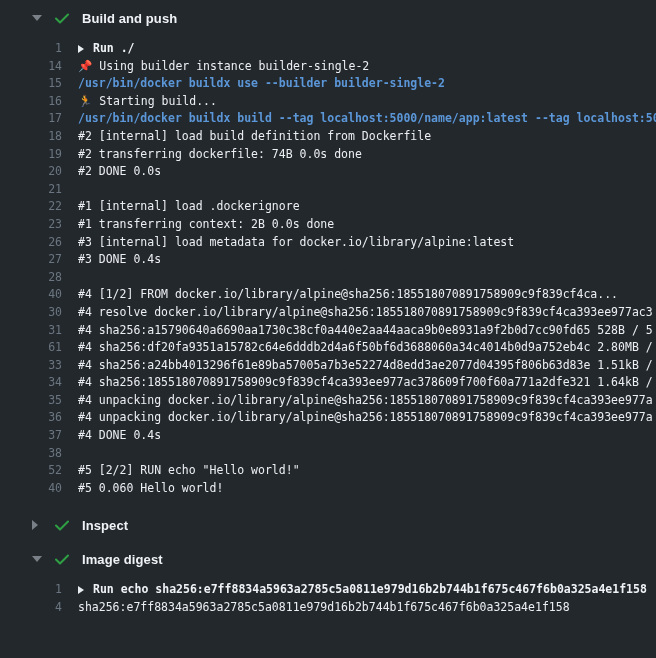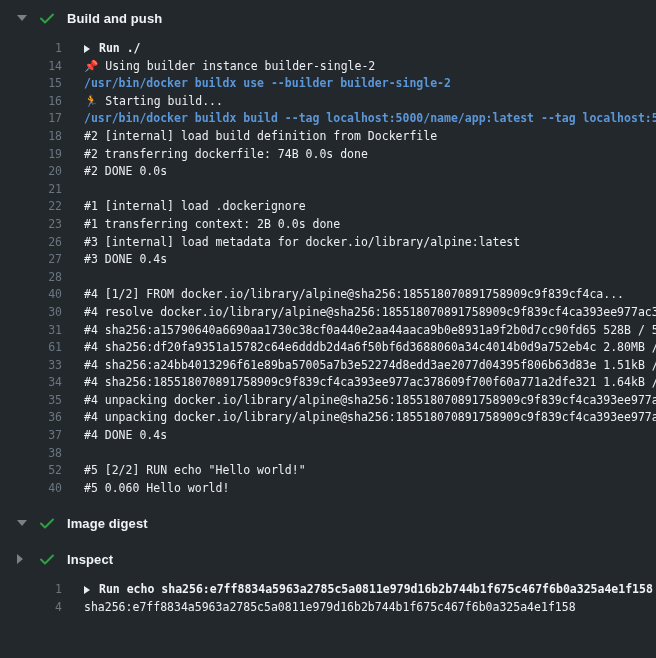--- a/index.html
+++ b/index.html
@@ -6,21 +6,21 @@
   html,body { width:656px; height:658px; overflow:hidden; }
   body {
     background:#23282d;
     font-family:"Liberation Sans", sans-serif;
     padding-top:6px;
   }
   .viewer { width:656px; }
 
   .hdr {
     display:flex; align-items:center;
-    height:24px; padding-left:17px;
+    height:24px; padding-left:32px;
     cursor:pointer;
   }
   .hdr .tri-box { width:12px; display:flex; justify-content:flex-start; }
   .tri-down { width:0; height:0;
     border-left:5px solid transparent; border-right:5px solid transparent;
     border-top:6px solid #798087; }
   .tri-right { width:0; height:0;
     border-top:5px solid transparent; border-bottom:5px solid transparent;
     border-left:6px solid #798087; }
   .hdr .chk { margin-left:11px; display:flex; align-items:center; }
@@ -36,21 +36,21 @@
     height:17.6px; line-height:17.6px;
     display:flex; align-items:center;
     white-space:pre; overflow:hidden; width:656px;
   }
   .num {
     flex:0 0 62px; width:62px; text-align:right;
     color:#6b7680; font-family:"DejaVu Sans Mono", monospace;
     font-size:11.5px; cursor:pointer; user-select:none;
   }
   .txt {
-    margin-left:22px;
+    margin-left:16px;
     color:#eceff3; font-family:"DejaVu Sans Mono", monospace;
     font-size:11.5px; white-space:pre;
     display:flex; align-items:center;
   }
   .txt.cmd { color:#5b97d8; font-weight:bold; }
   .txt.run { color:#f0f3f6; font-weight:bold; cursor:pointer; }
   .run-arrow {
     display:inline-block; width:0; height:0;
     border-top:4px solid transparent; border-bottom:4px solid transparent;
     border-left:6px solid #e8edf2; margin-right:9px; flex:0 0 auto;
@@ -92,39 +92,39 @@
       <div class="row"><span class="num">61</span><span class="txt"><span>#4 sha256:df20fa9351a15782c64e6dddb2d4a6f50bf6d3688060a34c4014b0d9a752eb4c 2.80MB /</span></span></div>
       <div class="row"><span class="num">33</span><span class="txt"><span>#4 sha256:a24bb4013296f61e89ba57005a7b3e52274d8edd3ae2077d04395f806b63d83e 1.51kB /</span></span></div>
       <div class="row"><span class="num">34</span><span class="txt"><span>#4 sha256:185518070891758909c9f839cf4ca393ee977ac378609f700f60a771a2dfe321 1.64kB /</span></span></div>
       <div class="row"><span class="num">35</span><span class="txt"><span>#4 unpacking docker.io/library/alpine@sha256:185518070891758909c9f839cf4ca393ee977a</span></span></div>
       <div class="row"><span class="num">36</span><span class="txt"><span>#4 unpacking docker.io/library/alpine@sha256:185518070891758909c9f839cf4ca393ee977a</span></span></div>
       <div class="row"><span class="num">37</span><span class="txt"><span>#4 DONE 0.4s</span></span></div>
       <div class="row"><span class="num">38</span><span class="txt"><span></span></span></div>
       <div class="row"><span class="num">52</span><span class="txt"><span>#5 [2/2] RUN echo "Hello world!"</span></span></div>
       <div class="row"><span class="num">40</span><span class="txt"><span>#5 0.060 Hello world!</span></span></div>
     </div>
+    <div class="hdr hdr-gap-mid">
+      <span class="tri-box">
+        <span class="tri-right"></span>
+      </span>
+      <span class="chk">
+        <svg width="14" height="11" viewBox="0 0 14 11">
+          <path d="M1 5.5 L5 9.5 L13 1.5" fill="none" stroke="#2ea043" stroke-width="2" stroke-linecap="round" stroke-linejoin="round"></path>
+        </svg>
+      </span>
+      <span class="ttl">Inspect</span>
+    </div>
     <div class="hdr hdr-gap-sm">
       <span class="tri-box">
         <span class="tri-down"></span>
       </span>
       <span class="chk">
         <svg width="14" height="11" viewBox="0 0 14 11">
           <path d="M1 5.5 L5 9.5 L13 1.5" fill="none" stroke="#2ea043" stroke-width="2" stroke-linecap="round" stroke-linejoin="round"></path>
         </svg>
       </span>
       <span class="ttl">Image digest</span>
     </div>
-    <div class="hdr hdr-gap-mid">
-      <span class="tri-box">
-        <span class="tri-right"></span>
-      </span>
-      <span class="chk">
-        <svg width="14" height="11" viewBox="0 0 14 11">
-          <path d="M1 5.5 L5 9.5 L13 1.5" fill="none" stroke="#2ea043" stroke-width="2" stroke-linecap="round" stroke-linejoin="round"></path>
-        </svg>
-      </span>
-      <span class="ttl">Inspect</span>
-    </div>
     <div class="sec-body">
       <div class="row"><span class="num">1</span><span class="txt run"><span class="run-arrow"></span><span>Run echo sha256:e7ff8834a5963a2785c5a0811e979d16b2b744b1f675c467f6b0a325a4e1f158</span></span></div>
       <div class="row"><span class="num">4</span><span class="txt"><span>sha256:e7ff8834a5963a2785c5a0811e979d16b2b744b1f675c467f6b0a325a4e1f158</span></span></div>
     </div>
   </div>
 
 </body></html>

